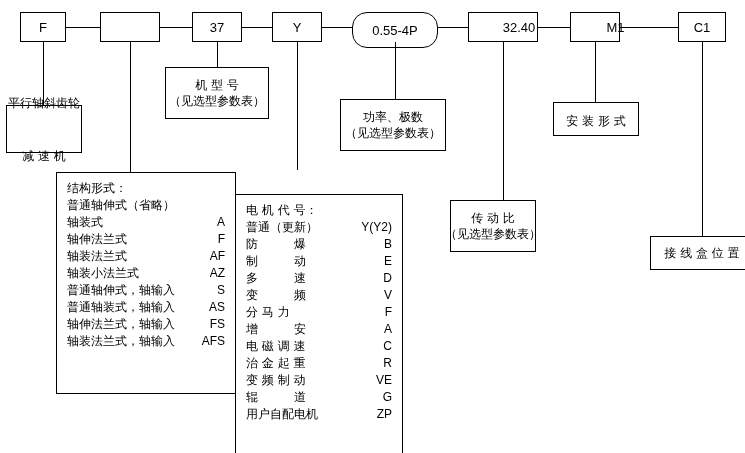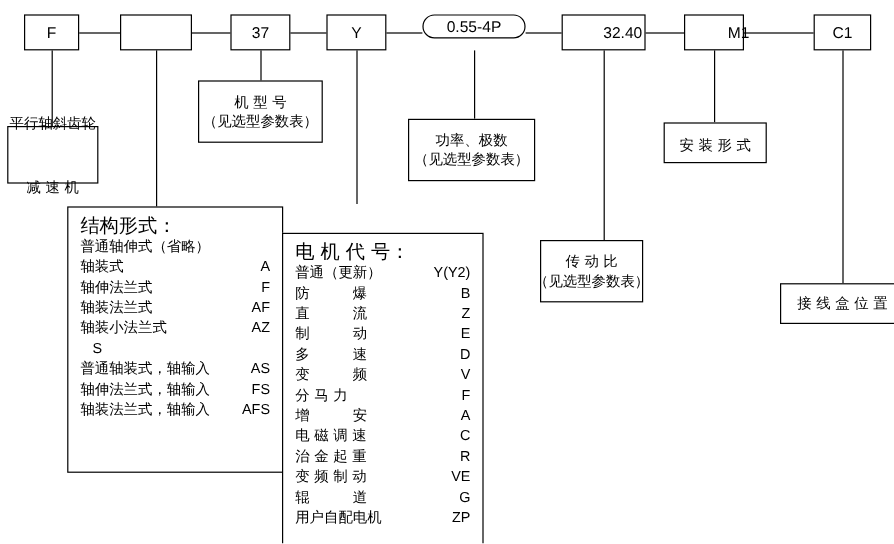--- a/index.html
+++ b/index.html
@@ -64,21 +64,21 @@
     display: flex;
     justify-content: space-between;
     white-space: pre;
     line-height: 17px;
     font-size: 12px;
   }
   .row .lbl { text-align: left; }
   .row .val { text-align: right; padding-left: 10px; font-family: "Liberation Sans", sans-serif; }
   .title-line {
     white-space: pre;
-    font-size: 16px;
+    font-size: 12px;
     line-height: 18px;
   }
 </style>
 </head>
 <body>
 
 <div id="root">
 
   <div class="code-box" style="left:20px; top:12px; width:46px; height:30px;">
     <span>F</span>
@@ -89,21 +89,21 @@
   </div>
 
   <div class="code-box" style="left:192px; top:12px; width:50px; height:30px;">
     <span>37</span>
   </div>
 
   <div class="code-box" style="left:272px; top:12px; width:50px; height:30px;">
     <span>Y</span>
   </div>
 
-  <div class="code-box" style="left:352px; top:12px; width:86px; height:20px;border-radius:15px;">
+  <div class="code-box" style="left:352px; top:12px; width:86px; height:36px;border-radius:15px;">
     <span>0.55-4P</span>
   </div>
 
   <div class="code-box" style="left:468px; top:12px; width:70px; height:30px;padding-left:32px;">
     <span>32.40</span>
   </div>
 
   <div class="code-box" style="left:570px; top:12px; width:50px; height:30px;padding-left:41px;">
     <span>M1</span>
   </div>
@@ -166,33 +166,32 @@
   </div>
 
   <div class="panel" style="left:56px; top:172px; width:180px; height:222px; padding:6px 10px;">
     <div class="title-line">结构形式：</div>
     <div class="rowlist">
       <div class="row"><span class="lbl">普通轴伸式（省略）</span><span class="val"></span></div>
       <div class="row"><span class="lbl">轴装式</span><span class="val">A</span></div>
       <div class="row"><span class="lbl">轴伸法兰式</span><span class="val">F</span></div>
       <div class="row"><span class="lbl">轴装法兰式</span><span class="val">AF</span></div>
       <div class="row"><span class="lbl">轴装小法兰式</span><span class="val">AZ</span></div>
-      <div class="row"><span class="val">S</span></div>
+      <div class="row"><span class="lbl">普通轴伸式，轴输入</span><span class="val">S</span></div>
       <div class="row"><span class="lbl">普通轴装式，轴输入</span><span class="val">AS</span></div>
       <div class="row"><span class="lbl">轴伸法兰式，轴输入</span><span class="val">FS</span></div>
       <div class="row"><span class="lbl">轴装法兰式，轴输入</span><span class="val">AFS</span></div>
     </div>
   </div>
 
   <div class="panel" style="left:235px; top:166px; width:168px; height:276px; padding:6px 10px;margin-top:28px;">
     <div class="title-line">电 机 代 号：</div>
     <div class="rowlist">
       <div class="row"><span class="lbl">普通（更新）</span><span class="val">Y(Y2)</span></div>
       <div class="row"><span class="lbl">防　　　爆</span><span class="val">B</span></div>
-      <div class="row"><span class="lbl">直　　　流</span><span class="val">Z</span></div>
       <div class="row"><span class="lbl">制　　　动</span><span class="val">E</span></div>
       <div class="row"><span class="lbl">多　　　速</span><span class="val">D</span></div>
       <div class="row"><span class="lbl">变　　　频</span><span class="val">V</span></div>
       <div class="row"><span class="lbl">分 马 力</span><span class="val">F</span></div>
       <div class="row"><span class="lbl">增　　　安</span><span class="val">A</span></div>
       <div class="row"><span class="lbl">电 磁 调 速</span><span class="val">C</span></div>
       <div class="row"><span class="lbl">治 金 起 重</span><span class="val">R</span></div>
       <div class="row"><span class="lbl">变 频 制 动</span><span class="val">VE</span></div>
       <div class="row"><span class="lbl">辊　　　道</span><span class="val">G</span></div>
       <div class="row"><span class="lbl">用户自配电机</span><span class="val">ZP</span></div>

